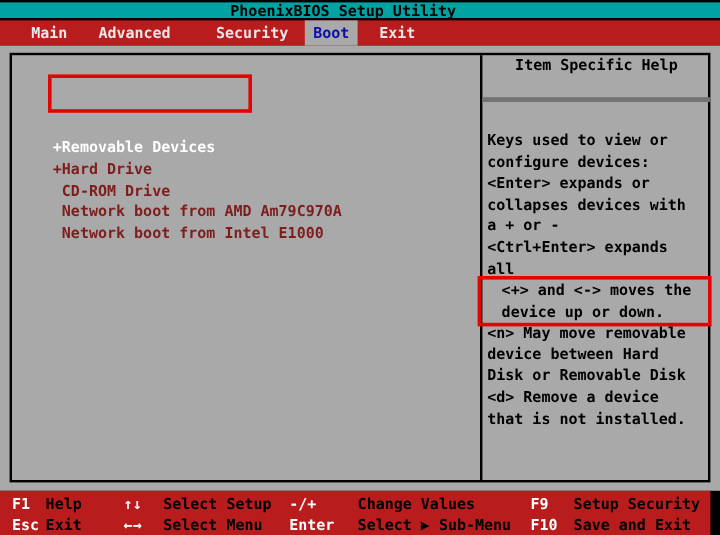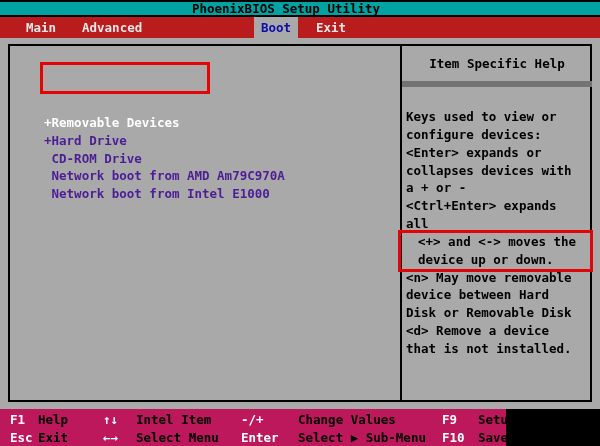--- a/index.html
+++ b/index.html
@@ -26,48 +26,48 @@
   .menu-tab.active{background:#A9A9A9;color:#0C0CB0;padding:0 7px;}
   
   .main-box{
     position:absolute;left:8px;top:44px;width:584px;height:358px;
     border:2px solid #000;box-sizing:border-box;background:#A9A9A9;
   }
   
   .boot-list{position:absolute;left:0;top:28px;width:380px;}
   .boot-item{
     height:17.8px;line-height:17.8px;padding-left:34px;
-    color:#4c1d95;white-space:pre;cursor:default;
+    color:#7f1d1d;white-space:pre;cursor:default;
   }
   .boot-item.selected{color:#FFFFFF;margin-top:40px;}
   
   .annotation{border:3px solid #E30505;}
   .boot-annotation{
     position:absolute;left:30px;top:16px;width:164px;height:26px;
     background:transparent;pointer-events:none;
   }
   
   .help-panel{
     position:absolute;left:390px;top:0;width:192px;height:354px;
     border-left:2px solid #000;box-sizing:border-box;
   }
   .help-header{
-    height:35px;border-bottom:6px solid #737373;
-    display:flex;align-items:center;justify-content:center;color:#000;
+    height:35px;border-bottom:4px solid #737373;
+    display:flex;justify-content:center;color:#000;
   }
   .help-lines{
     position:absolute;left:4px;top:62px;width:184px;
     color:#000;line-height:17.84px;white-space:pre;
   }
   .help-annotation{
     border:3px solid #E30505;
     margin:-3px 0 -3px -8px;padding-left:17px;width:172px;
   }
   
-  .footer{position:absolute;left:0;top:409px;width:506px;height:37px;background:#be185d;}
+  .footer{position:absolute;left:0;top:409px;width:592px;height:37px;background:#b91c1c;}
   .footer-row{position:relative;height:18px;}
   .footer-row:first-child{margin-top:2px;}
   .fkey,.flabel{position:absolute;top:0;height:17px;line-height:17px;white-space:pre;}
   .fkey{color:#FFFFFF;}
   .flabel{color:#000000;}
   .fkey.c0{left:10px;}  .flabel.c0{left:38px;}
   .fkey.c1{left:103px;} .flabel.c1{left:136px;}
   .fkey.c2{left:241px;} .flabel.c2{left:298px;}
   .fkey.c3{left:442px;} .flabel.c3{left:478px;}
 </style>
@@ -76,20 +76,21 @@
 
 <div class="screen">
 
   <div class="title-bar">
     <span>PhoenixBIOS Setup Utility</span>
   </div>
 
   <div class="menu-bar">
       <div class="menu-tab" style="left: 26px;">Main</div>
       <div class="menu-tab" style="left: 82px;">Advanced</div>
+      <div class="menu-tab" style="left: 180px;">Security</div>
       <div class="menu-tab active" style="left: 254px;">Boot</div>
       <div class="menu-tab" style="left: 316px;">Exit</div>
     </div>
 
   <div class="workarea"></div>
 
   <div class="main-box">
 
     <div class="boot-list">
         <div class="boot-item selected">+Removable Devices</div>
@@ -108,25 +109,25 @@
       <div class="help-lines"><div>Keys used to view or</div><div>configure devices:</div><div>&lt;Enter&gt; expands or</div><div>collapses devices with</div><div>a + or -</div><div>&lt;Ctrl+Enter&gt; expands</div><div>all</div><div class="help-annotation"><div>&lt;+&gt; and &lt;-&gt; moves the</div><div>device up or down.</div></div><div>&lt;n&gt; May move removable</div><div>device between Hard</div><div>Disk or Removable Disk</div><div>&lt;d&gt; Remove a device</div><div>that is not installed.</div></div>
     </div>
 
   </div>
 
   <div class="footer">
     <div class="footer-row">
         <span class="fkey c0">F1</span>
         <span class="flabel c0">Help</span>
         <span class="fkey c1">↑↓</span>
-        <span class="flabel c1">Intel Item</span>
+        <span class="flabel c1">Select Setup</span>
         <span class="fkey c2">-/+</span>
         <span class="flabel c2">Change Values</span>
         <span class="fkey c3">F9</span>
-        <span class="flabel c3">Setup Defaults</span>
+        <span class="flabel c3">Setup Security</span>
       </div>
     <div class="footer-row">
         <span class="fkey c0">Esc</span>
         <span class="flabel c0">Exit</span>
         <span class="fkey c1">←→</span>
         <span class="flabel c1">Select Menu</span>
         <span class="fkey c2">Enter</span>
         <span class="flabel c2">Select ▶ Sub-Menu</span>
         <span class="fkey c3">F10</span>
         <span class="flabel c3">Save and Exit</span>

